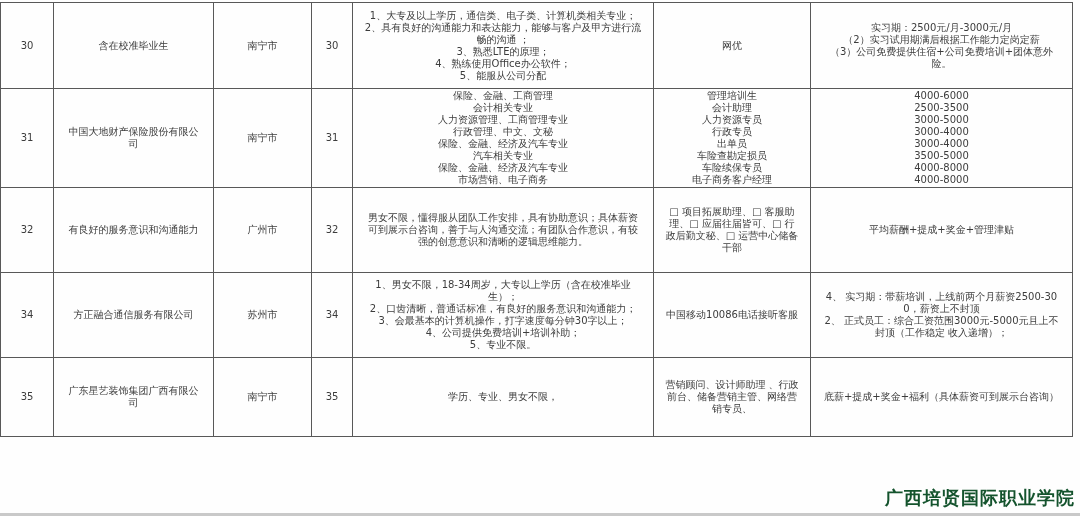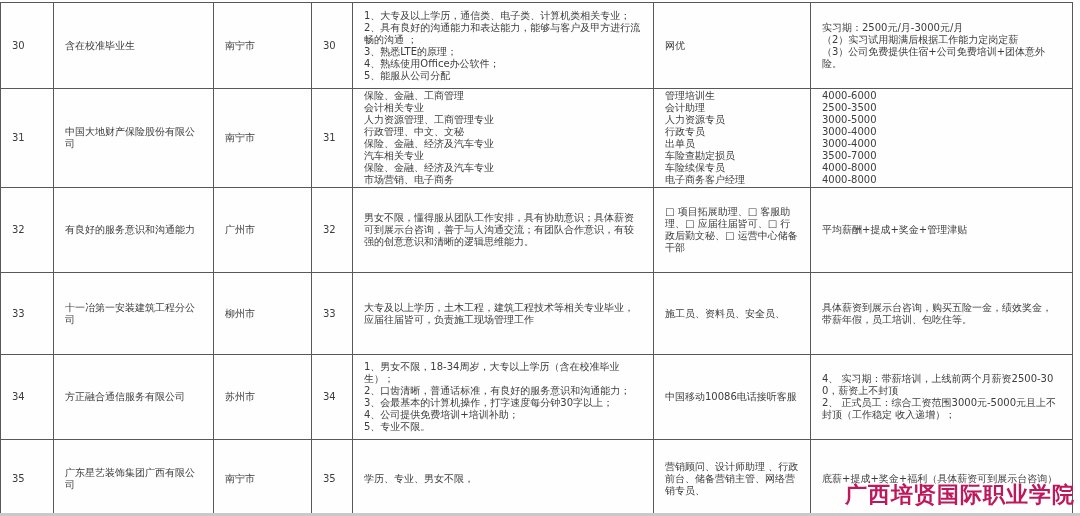--- a/index.html
+++ b/index.html
@@ -20,20 +20,21 @@
   table.job-table {
     position: absolute;
     top: 2px;
     left: 0;
     border-collapse: collapse;
     table-layout: fixed;
     width: 1072px;
   }
   table.job-table td {
     border: 1px solid #585858;
+    text-align: center;
     vertical-align: middle;
     padding: 1px 11px;
     font-size: 10px;
     line-height: 12px;
     color: #3c3c3c;
     white-space: pre-line;
     overflow: hidden;
     word-break: break-all;
   }
   td.dense {
@@ -41,24 +42,24 @@
     padding-top: 0;
     padding-bottom: 0;
   }
   td.num-cell {
     font-size: 10.5px;
   }
   .watermark {
     position: absolute;
     right: 5px;
     bottom: 6px;
-    font-size: 22px;
+    font-size: 18px;
     font-weight: 600;
     letter-spacing: 1px;
-    color: #be185d;
+    color: #14532d;
     white-space: nowrap;
   }
   .bottom-strip {
     position: absolute;
     left: 0;
     right: 0;
     bottom: 0;
     height: 3px;
     background: #c9c9c9;
   }
@@ -113,41 +114,32 @@
 行政专员
 出单员
 车险查勘定损员
 车险续保专员
 电子商务客户经理</td>
         <td class="dense">4000-6000
 2500-3500
 3000-5000
 3000-4000
 3000-4000
-3500-7000
+3500-5000
 4000-8000
 4000-8000</td>
       </tr>
       <tr style="height:85px">
         <td class="num-cell">32</td>
         <td>有良好的服务意识和沟通能力</td>
         <td>广州市</td>
         <td class="num-cell">32</td>
         <td>男女不限，懂得服从团队工作安排，具有协助意识；具体薪资可到展示台咨询，善于与人沟通交流；有团队合作意识，有较强的创意意识和清晰的逻辑思维能力。</td>
         <td>□ 项目拓展助理、□ 客服助理、□ 应届往届皆可、□ 行政后勤文秘、□ 运营中心储备干部</td>
         <td>平均薪酬+提成+奖金+管理津贴</td>
-      </tr>
-      <tr style="height:82px">
-        <td class="num-cell">33</td>
-        <td>十一冶第一安装建筑工程分公司</td>
-        <td>柳州市</td>
-        <td class="num-cell">33</td>
-        <td>大专及以上学历，土木工程，建筑工程技术等相关专业毕业，应届往届皆可，负责施工现场管理工作</td>
-        <td>施工员、资料员、安全员、</td>
-        <td>具体薪资到展示台咨询，购买五险一金，绩效奖金，带薪年假，员工培训、包吃住等。</td>
       </tr>
       <tr style="height:85px">
         <td class="num-cell">34</td>
         <td>方正融合通信服务有限公司</td>
         <td>苏州市</td>
         <td class="num-cell">34</td>
         <td>1、男女不限，18-34周岁，大专以上学历（含在校准毕业生）；
 2、口齿清晰，普通话标准，有良好的服务意识和沟通能力；
 3、会最基本的计算机操作，打字速度每分钟30字以上；
 4、公司提供免费培训+培训补助；

